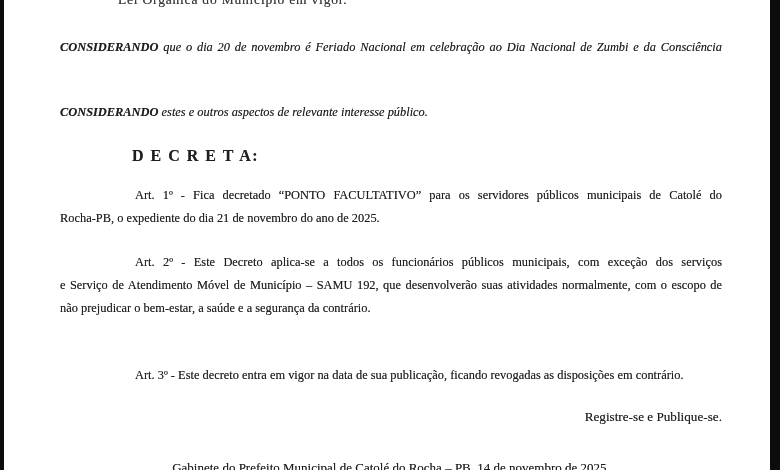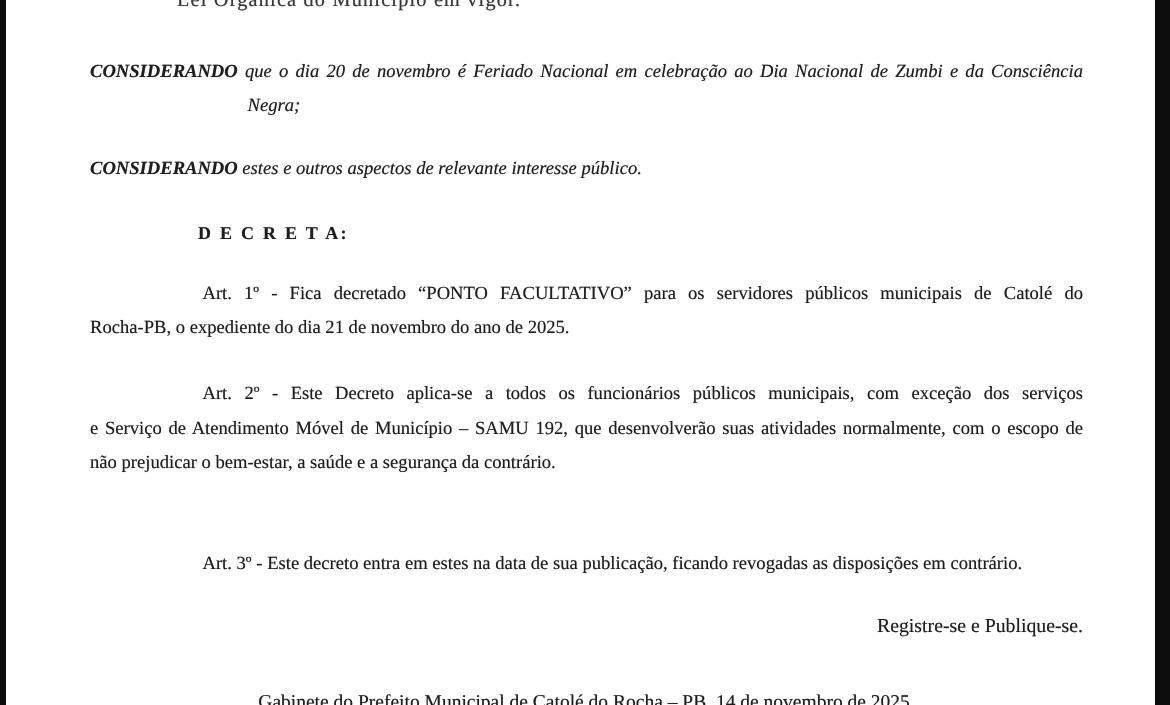--- a/index.html
+++ b/index.html
@@ -72,33 +72,32 @@
   <div class="bar bar-left"></div>
   <div class="bar bar-right"></div>
 
   <div class="preamble-clip">Lei Orgânica do Município em vigor.</div>
 
   <div class="block" style="top:36px">
     <div class="line jl ital">
       <span class="lead">CONSIDERANDO</span>
       <span>que o dia 20 de novembro é Feriado Nacional em celebração ao Dia Nacional de Zumbi e da Consciência</span>
     </div>
-    <div class="line ital hang">Negra;</div>
   </div>
 
 
   <div class="block" style="top:101px">
     <div class="line ital nw">
       <span class="lead">CONSIDERANDO</span>
       <span>estes e outros aspectos de relevante interesse público.</span>
     </div>
   </div>
 
   <div class="block" style="top:144px">
-    <div class="line" style="padding-left:72px; font-weight:bold; letter-spacing:1.5px; font-size:12px;">D E C R E T A:</div>
+    <div class="line" style="padding-left:72px; font-weight:bold; letter-spacing:1.5px; font-size:16px;">D E C R E T A:</div>
   </div>
 
   <div class="block" style="top:184px">
     <div class="line jl indent">
       <span class="artlabel">Art. 1º -</span>
       <span>Fica decretado “PONTO FACULTATIVO” para os servidores públicos municipais de Catolé do</span>
     </div>
     <div class="line">Rocha-PB, o expediente do dia 21 de novembro do ano de 2025.</div>
   </div>
 
@@ -107,21 +106,21 @@
       <span class="artlabel">Art. 2º -</span>
       <span>Este Decreto aplica-se a todos os funcionários públicos municipais, com exceção dos serviços</span>
     </div>
     <div class="line jl">e Serviço de Atendimento Móvel de Município – SAMU 192, que desenvolverão suas atividades normalmente, com o escopo de</div>
     <div class="line">não prejudicar o bem-estar, a saúde e a segurança da contrário.</div>
   </div>
 
   <div class="block" style="top:364px">
     <div class="line nw indent">
       <span class="artlabel">Art. 3º -</span>
-      <span>Este decreto entra em estes na data de sua publicação, ficando revogadas as disposições em contrário.</span>
+      <span>Este decreto entra em vigor na data de sua publicação, ficando revogadas as disposições em contrário.</span>
     </div>
   </div>
 
   <div class="block center closing-line" style="top:405px">Registre-se e Publique-se.</div>
 
   <div class="block center signature-line" style="top:456px">Gabinete do Prefeito Municipal de Catolé do Rocha – PB, 14 de novembro de 2025.</div>
 
 </div>
 
 </body></html>

